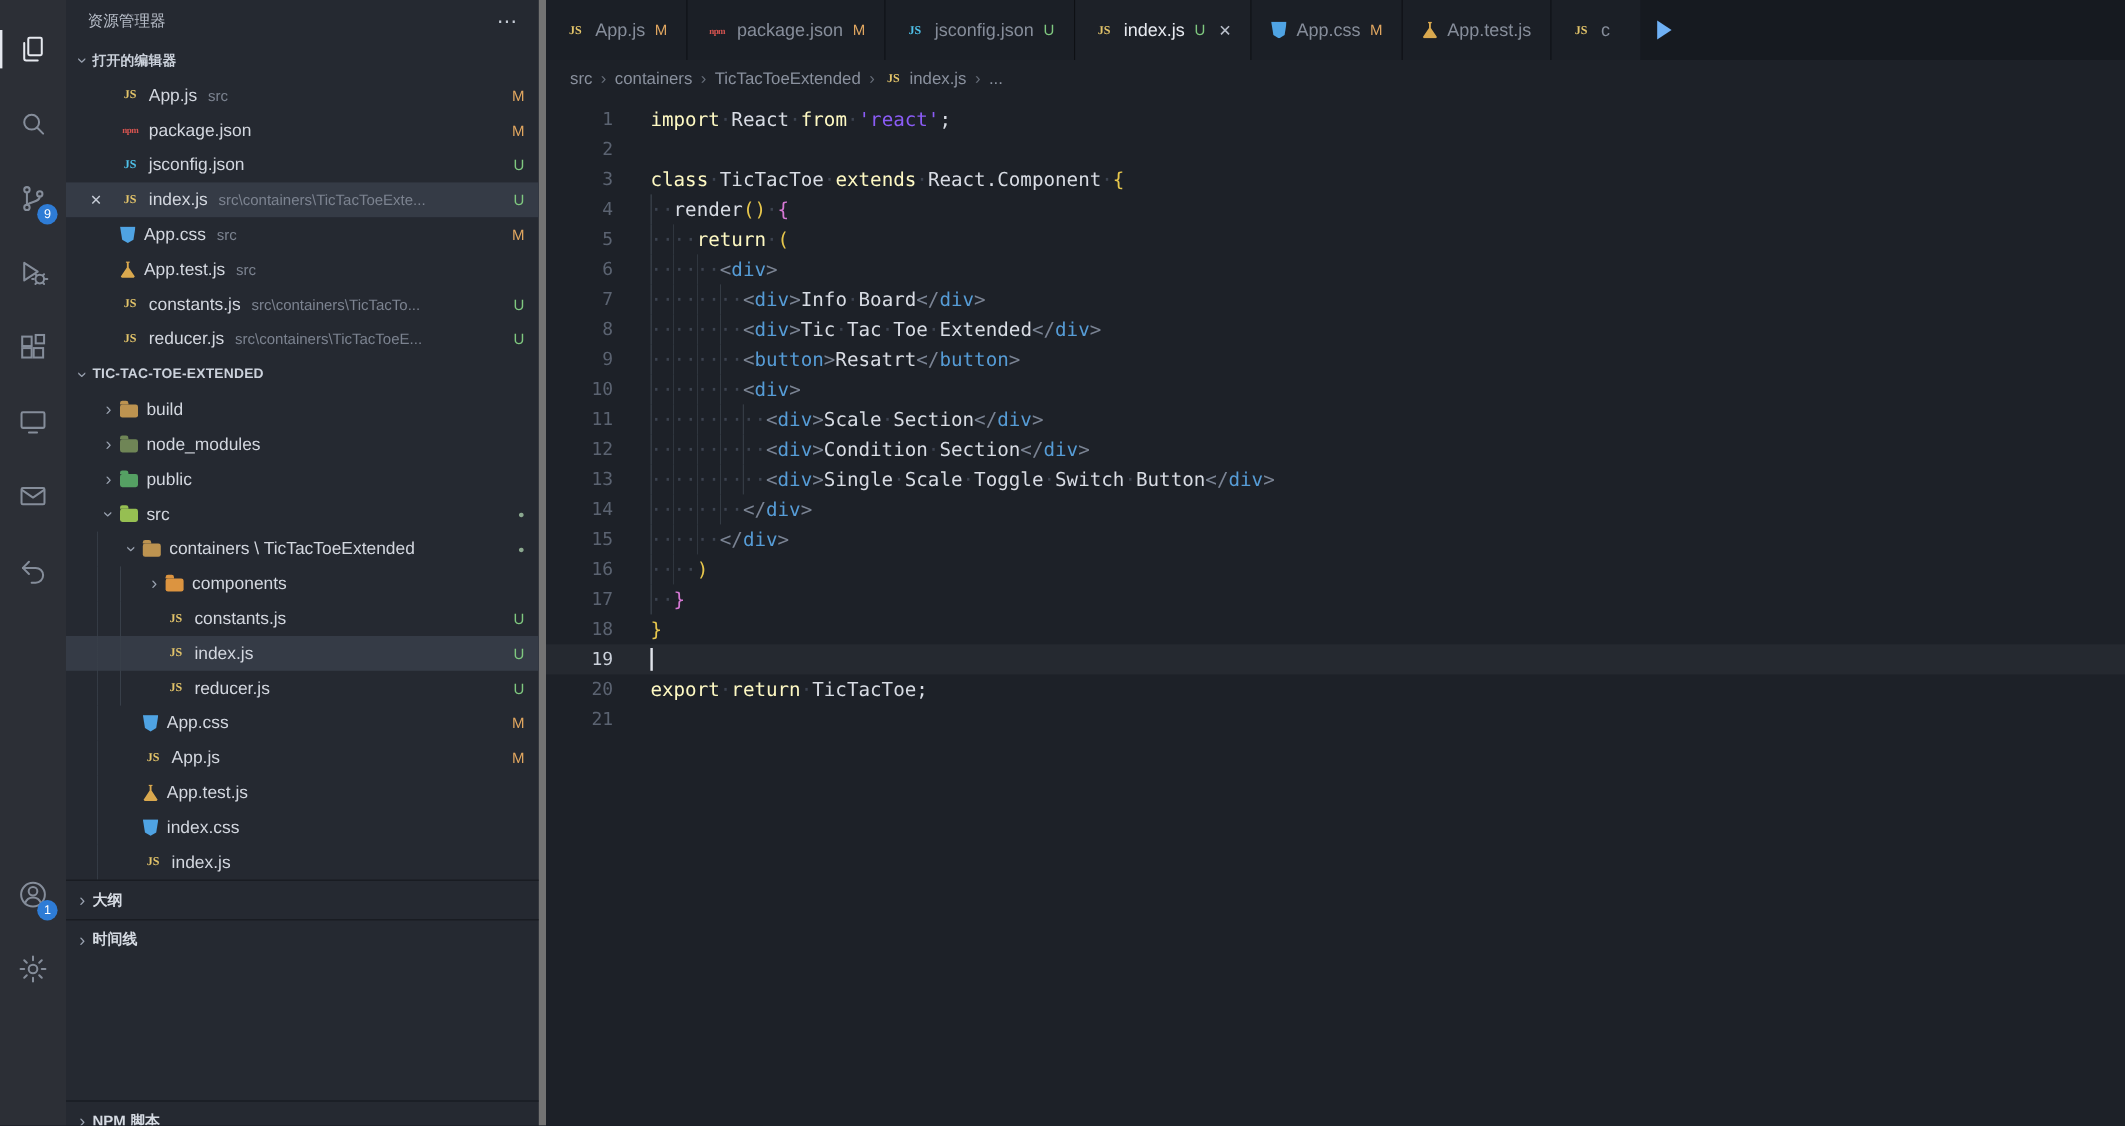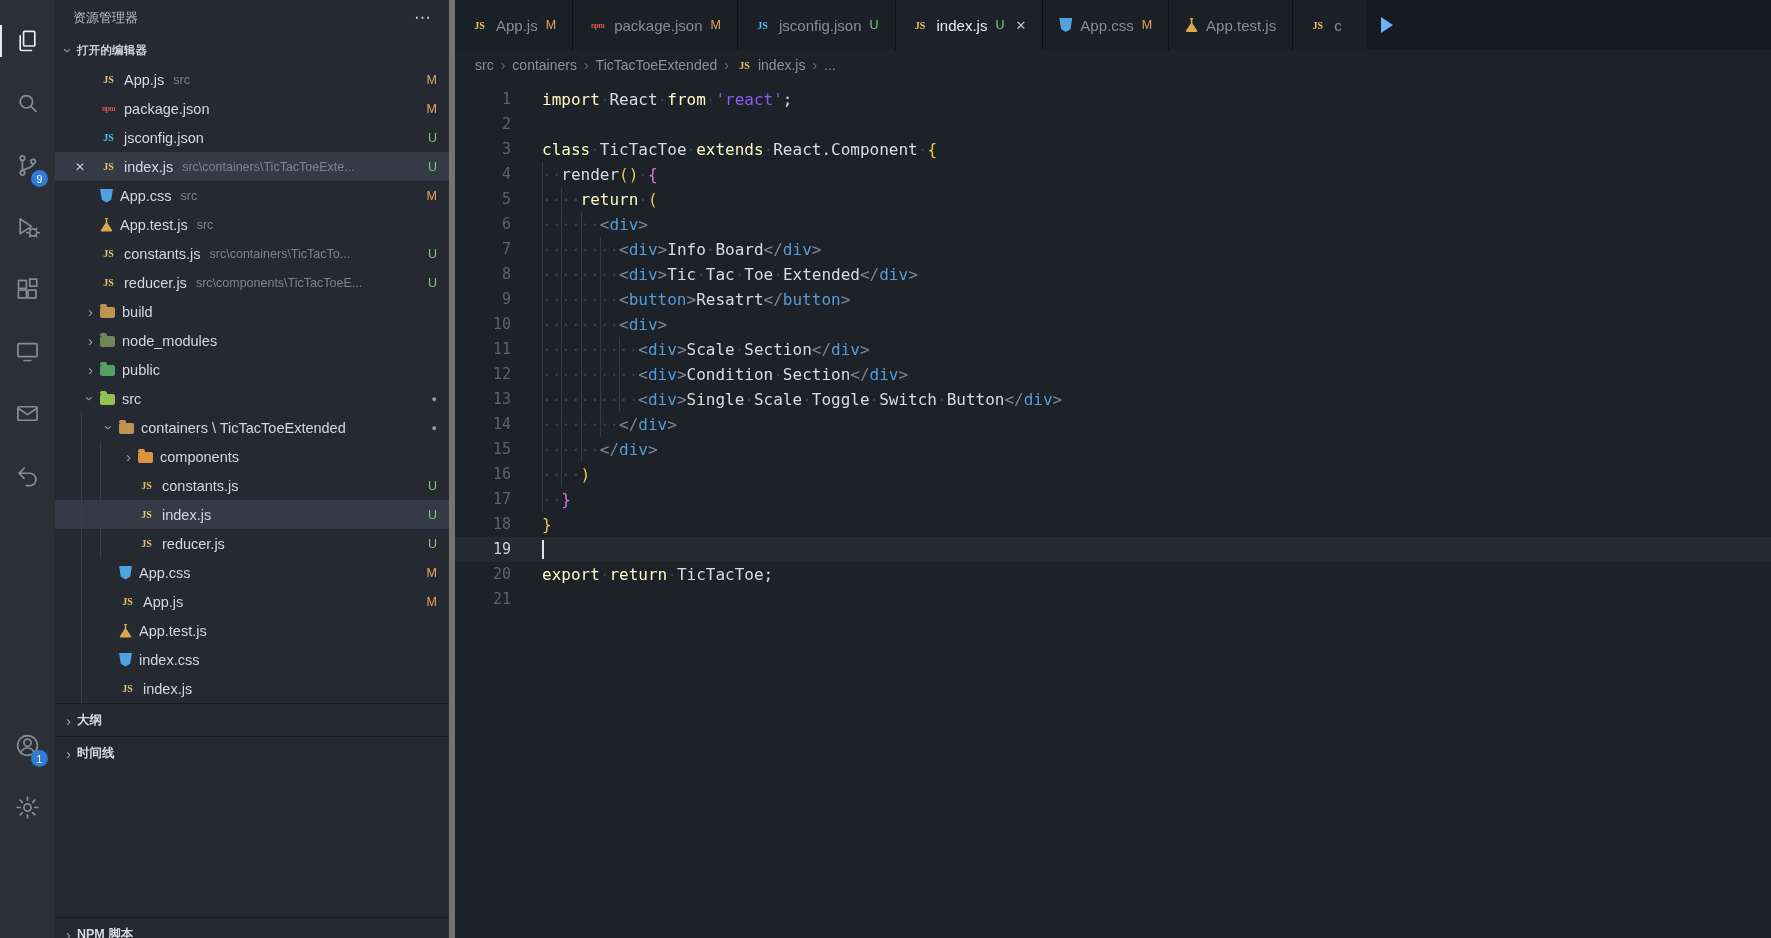--- a/index.html
+++ b/index.html
@@ -224,24 +224,28 @@
           <span class="oeind"></span>
           <span class="fico txt js">JS</span>
           <span class="fname">constants.js</span>
           <span class="fdesc">src\containers\TicTacTo...</span>
           <span class="fbadge bu">U</span>
         </div>
         <div class="row oe">
           <span class="oeind"></span>
           <span class="fico txt js">JS</span>
           <span class="fname">reducer.js</span>
-          <span class="fdesc">src\components\TicTacToeE...</span>
+          <span class="fdesc">src\containers\TicTacToeE...</span>
           <span class="fbadge bu">U</span>
         </div>
       </div>
+    <div class="sechead">
+      <span class="chev open">›</span>
+      <span>TIC-TAC-TOE-EXTENDED</span>
+    </div>
     <div>
         <div class="row tr">
           <span class="tchev">›</span>
           <span class="fico fold" style="--fc: #bd9350;"></span>
           <span class="fname">build</span>
           <span class="rowright"></span>
         </div>
         <div class="row tr">
           <span class="tchev">›</span>
           <span class="fico fold" style="--fc: #6f8556;"></span>

